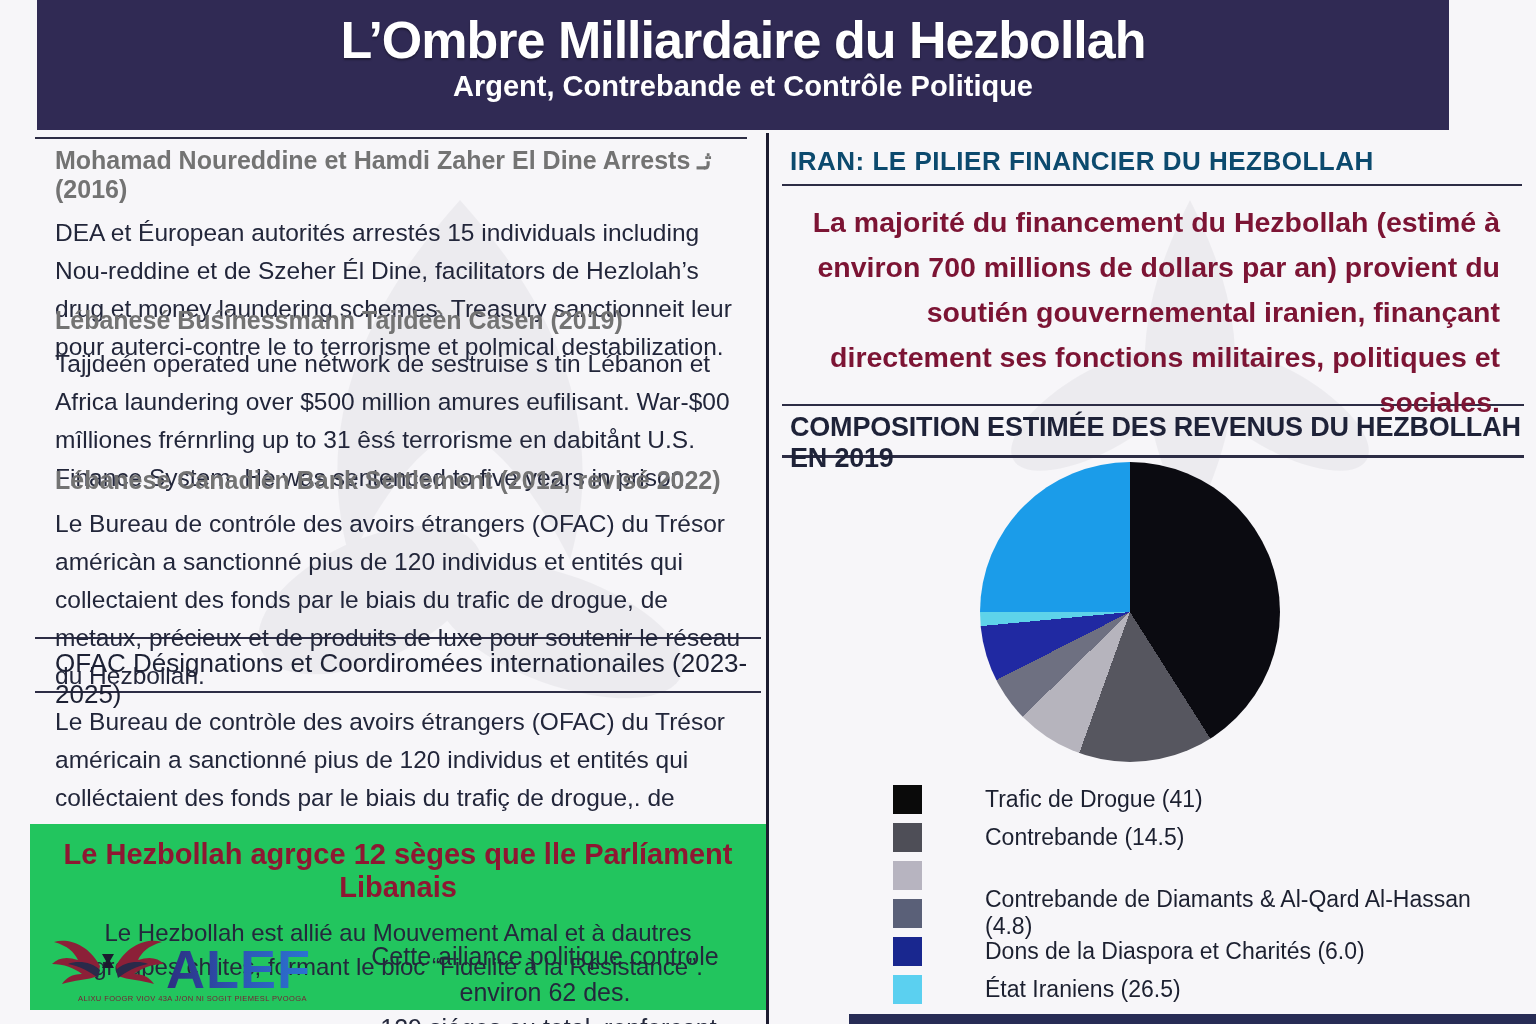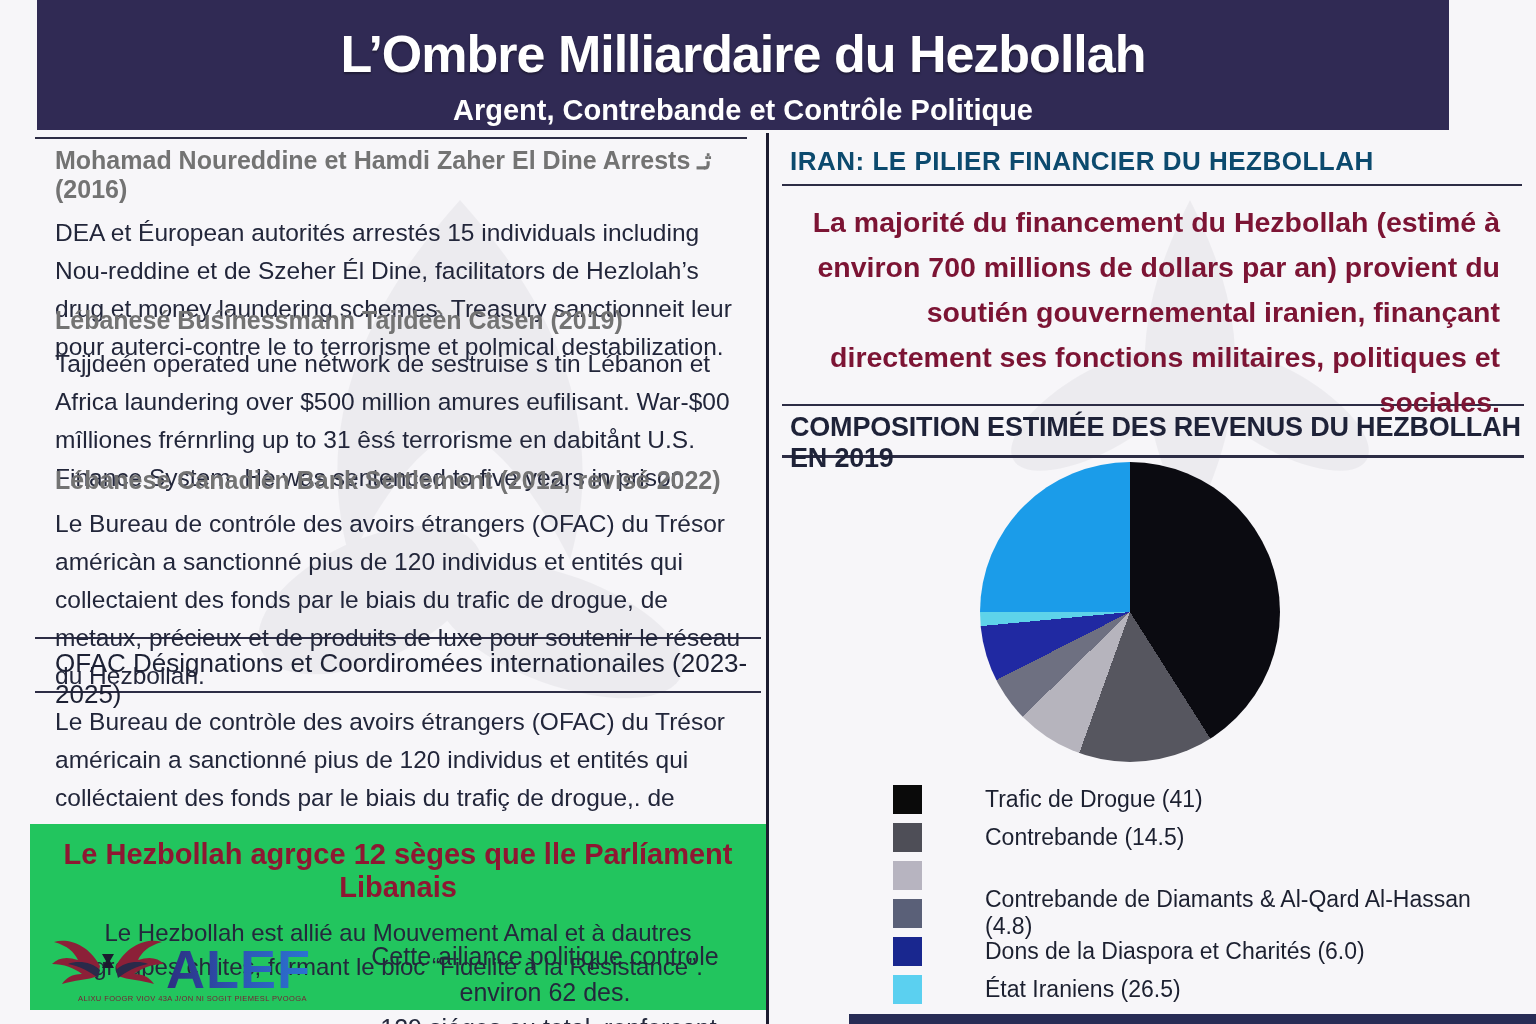--- a/index.html
+++ b/index.html
@@ -3,23 +3,23 @@
 <meta charset="utf-8">
 <style>
   * { margin:0; padding:0; box-sizing:border-box; }
   html,body { width:1536px; height:1024px; }
   body { font-family:"Liberation Sans", sans-serif; background:#e9e8ec; }
   #page { position:relative; width:1536px; height:1024px; background:#f7f6f9; overflow:hidden; }
 
   
   .header { position:absolute; left:37px; top:0; width:1412px; height:130px;
             background:#302a54; color:#ffffff; text-align:center; }
-  .header h1 { font-size:52px; font-weight:bold; letter-spacing:-1px; padding-top:24px;
+  .header h1 { font-size:52px; font-weight:bold; letter-spacing:-1px; padding-top:10px;
                text-shadow:0 2px 2px rgba(0,0,0,.35); }
-  .header h2 { font-size:29px; font-weight:bold; margin-top:10px; }
+  .header h2 { font-size:29px; font-weight:bold; }
 
   
   .vdivider { position:absolute; left:766px; top:133px; width:3px; height:891px; background:#1c1c30; }
   .rule { position:absolute; height:2px; background:#2d2d45; }
   #rule-left-top   { left:35px;  top:137px; width:712px; }
   #rule-ofac-top   { left:35px;  top:637px; width:726px; }
   #rule-ofac-bot   { left:35px;  top:691px; width:726px; }
   #rule-iran       { left:782px; top:184px; width:740px; }
   #rule-chart-top  { left:782px; top:404px; width:742px; }
   #rule-chart-bot  { left:782px; top:455px; width:742px; height:3px; }

